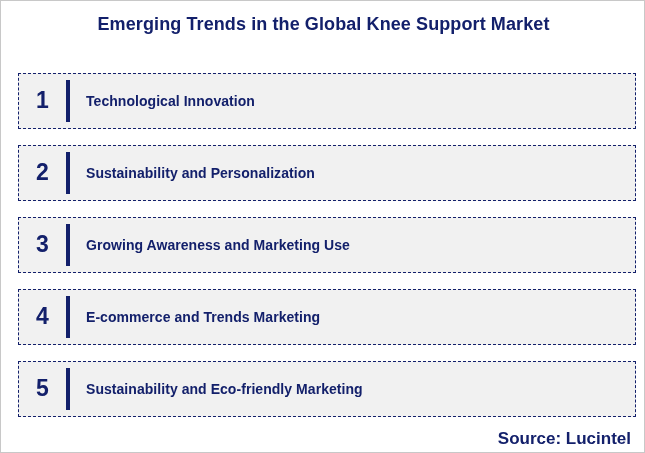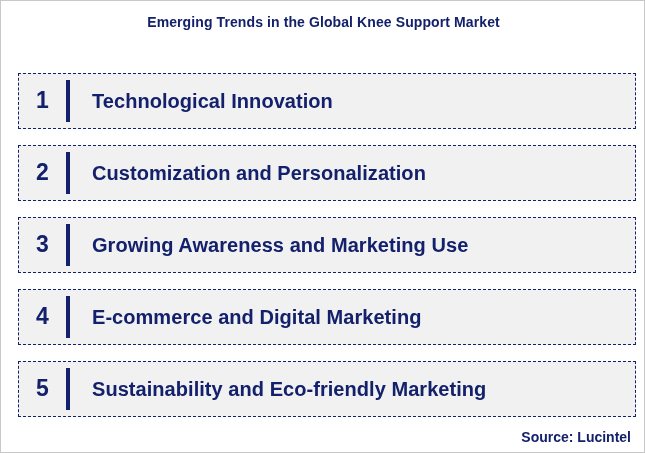--- a/index.html
+++ b/index.html
@@ -18,21 +18,21 @@
     border: 1px solid #c8c8c8;
     box-sizing: border-box;
     overflow: hidden;
   }
   #title {
     position: absolute;
     left: 0;
     top: 13px;
     width: 645px;
     text-align: center;
-    font-size: 14px;
+    font-size: 18px;
     font-weight: bold;
     color: #13206b;
     letter-spacing: 0.1px;
     white-space: nowrap;
   }
   #rows {
     position: absolute;
     left: 17px;
     top: 72px;
     width: 618px;
@@ -61,32 +61,32 @@
     flex: 0 0 auto;
     padding-bottom: 2px;
   }
   .row-divider {
     width: 4px;
     height: 42px;
     background: #13206b;
     flex: 0 0 auto;
   }
   .row-label {
-    padding-left: 22px;
-    font-size: 20px;
+    padding-left: 16px;
+    font-size: 14px;
     font-weight: bold;
     color: #13206b;
     white-space: nowrap;
     letter-spacing: 0.05px;
   }
   #source {
     position: absolute;
     right: 13px;
     top: 428px;
-    font-size: 14px;
+    font-size: 17px;
     font-weight: bold;
     color: #13206b;
     white-space: nowrap;
   }
 </style>
 </head>
 <body>
 
 <div id="canvas">
 
@@ -96,33 +96,33 @@
 
     <div class="trend-row">
       <div class="row-number">1</div>
       <div class="row-divider"></div>
       <div class="row-label">Technological Innovation</div>
     </div>
 
     <div class="trend-row">
       <div class="row-number">2</div>
       <div class="row-divider"></div>
-      <div class="row-label">Customization and Personalization</div>
+      <div class="row-label">Sustainability and Personalization</div>
     </div>
 
     <div class="trend-row">
       <div class="row-number">3</div>
       <div class="row-divider"></div>
       <div class="row-label">Growing Awareness and Marketing Use</div>
     </div>
 
     <div class="trend-row">
       <div class="row-number">4</div>
       <div class="row-divider"></div>
-      <div class="row-label">E-commerce and Digital Marketing</div>
+      <div class="row-label">E-commerce and Trends Marketing</div>
     </div>
 
     <div class="trend-row">
       <div class="row-number">5</div>
       <div class="row-divider"></div>
       <div class="row-label">Sustainability and Eco-friendly Marketing</div>
     </div>
 
   </div>
 

